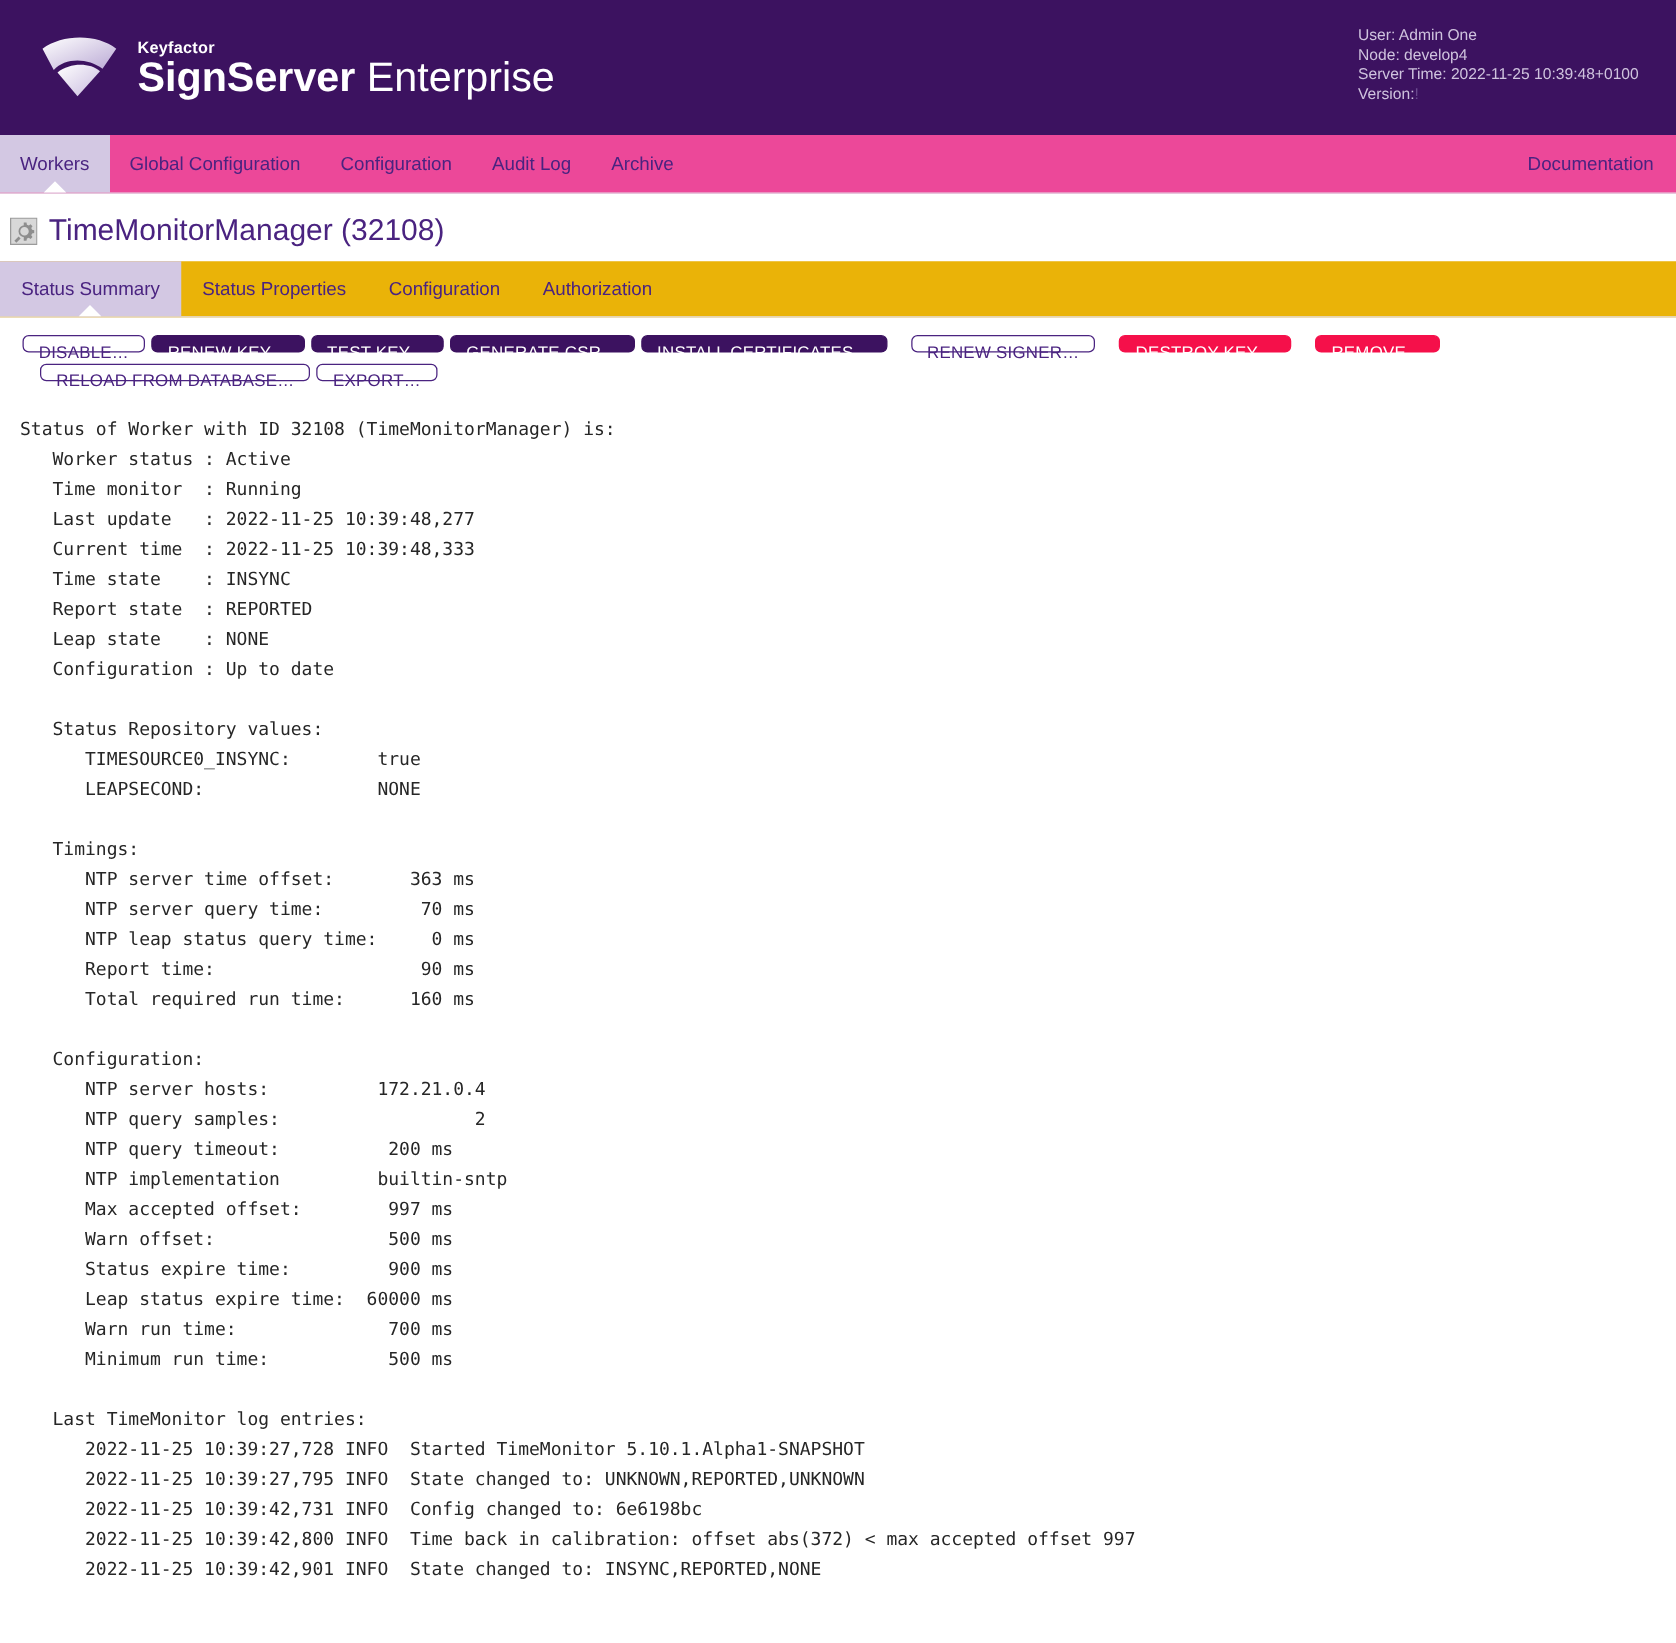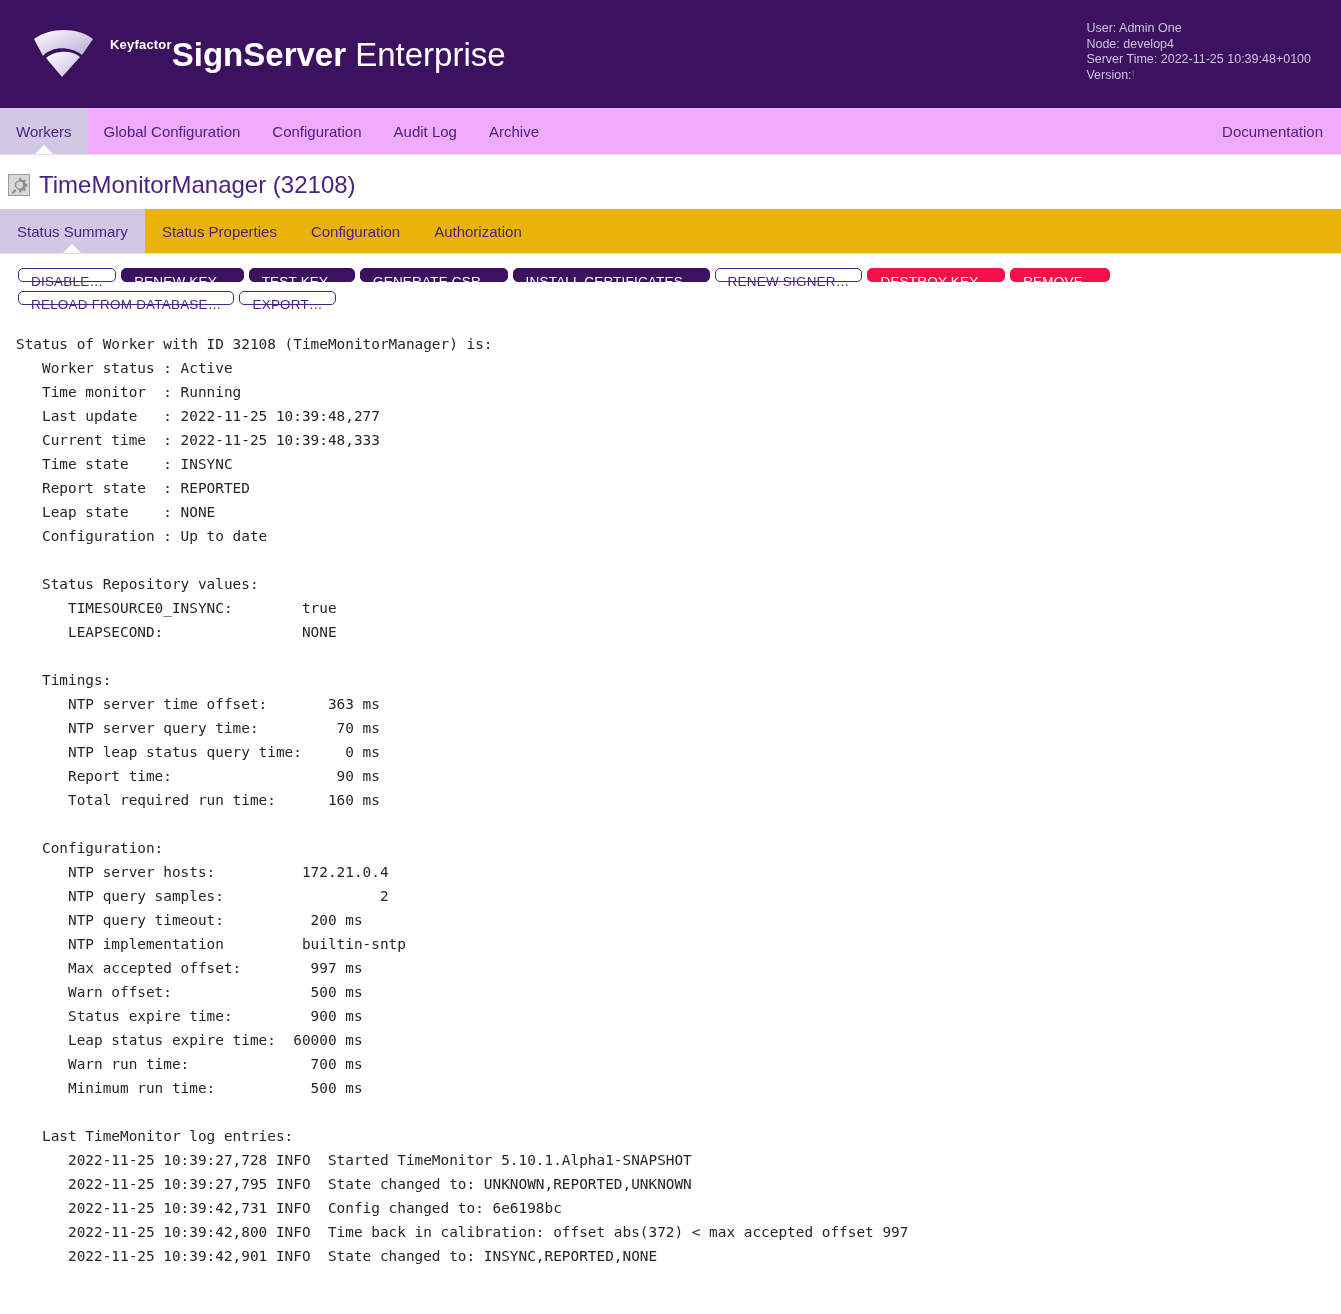--- a/index.html
+++ b/index.html
@@ -33,21 +33,21 @@
   .logo-mark {
     width: 68px;
     height: 58px;
     position: relative;
     margin-right: 12px;
     flex: none;
   }
   .logo-mark svg { display:block; }
   .brand-text {
     display: flex;
-    flex-direction: row;
+    flex-direction: column;
     justify-content: center;
     line-height: 1;
   }
   .brand-kf {
     color: #ffffff;
     font-size: 13px;
     letter-spacing: 0.2px;
     margin-bottom: 1px;
     font-weight: bold;
   }
@@ -69,21 +69,21 @@
     line-height: 15.5px;
     text-align: left;
   }
   .meta div { white-space: nowrap; }
   .meta .ver-val { color: #6b4a8f; }
 
   
   .mainnav {
     position: relative;
     height: 46px;
-    background: #f0abfc;
+    background: #ec4899;
     border-bottom: 1px solid #e3e0ea;
     display: flex;
     align-items: stretch;
   }
   .mainnav .nav-left { display:flex; align-items: stretch; }
   .nav-item {
     position: relative;
     display: flex;
     align-items: center;
     padding: 0 16px;
@@ -202,21 +202,21 @@
   .btn.solid {
     background: #3c1260;
     border: 1px solid #3c1260;
     color: #ffffff;
   }
   .btn.danger {
     background: #f5104a;
     border: 1px solid #f5104a;
     color: #ffffff;
   }
-  .btn.gap-left { }
+  .btn.gap-left { margin-left: 14px; }
 
   
   .status-block {
     margin: 18px 0 0 16px;
     font-family: "DejaVu Sans Mono", "Liberation Mono", monospace;
     font-size: 14.4px;
     line-height: 24px;
     color: #262626;
     white-space: pre;
   }

